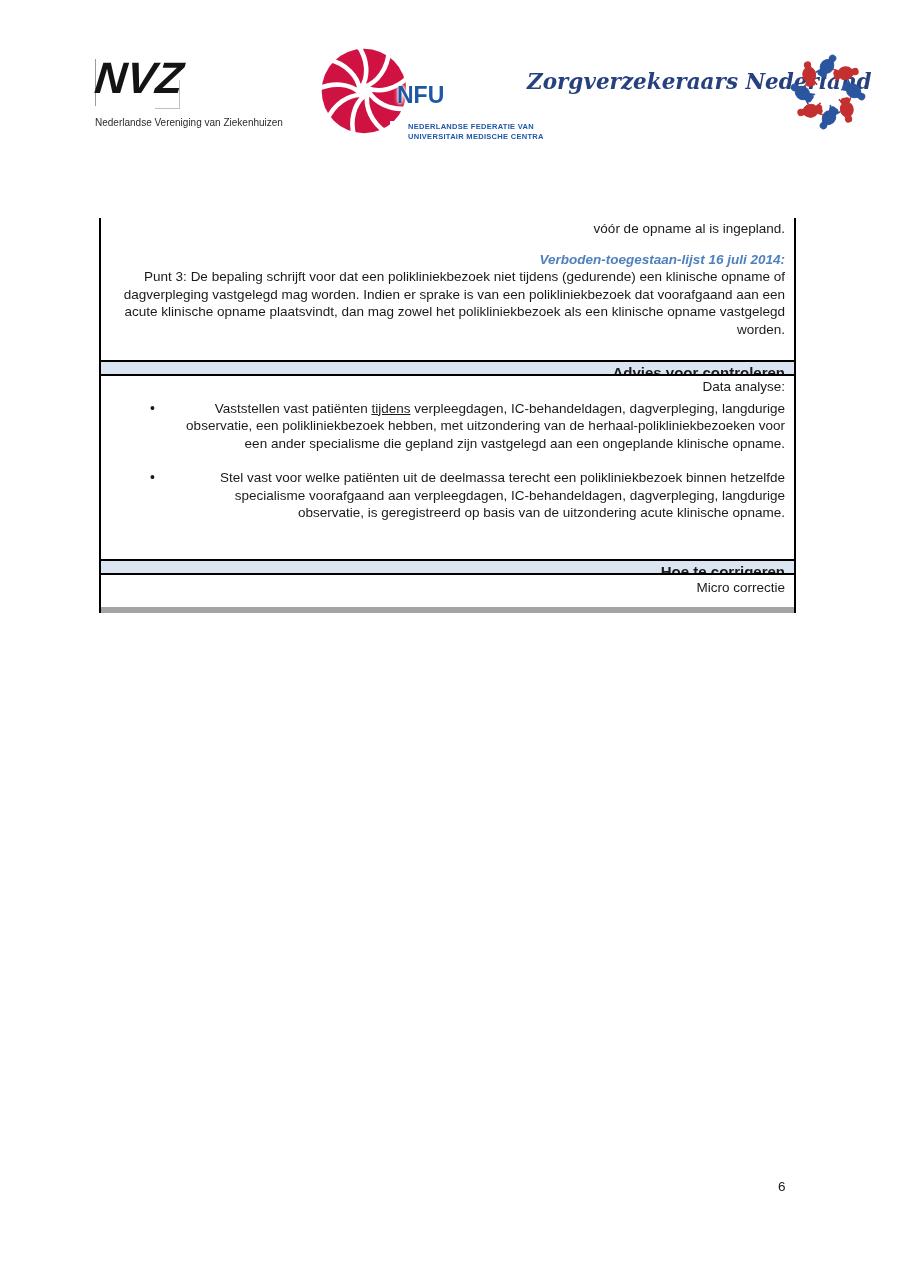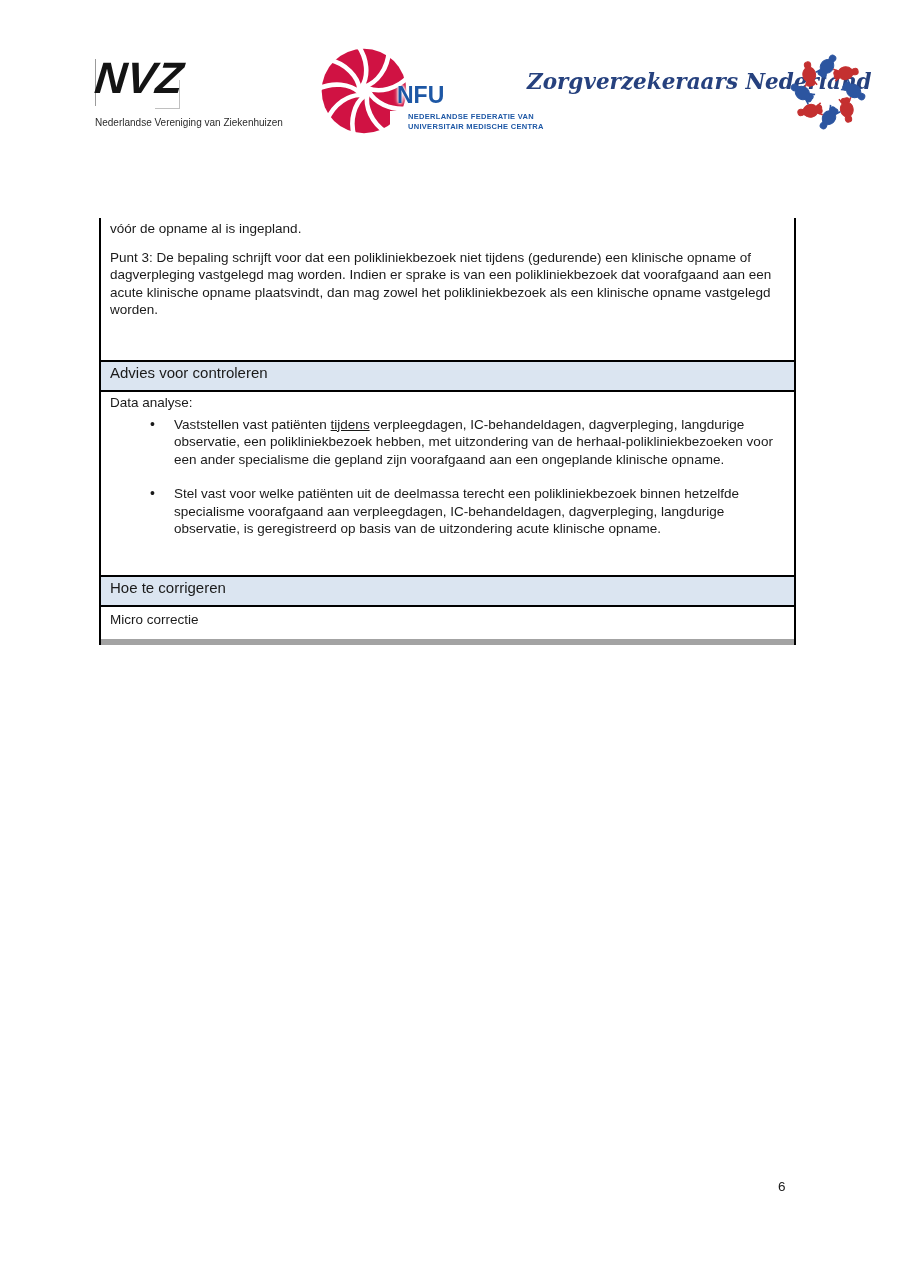--- a/index.html
+++ b/index.html
@@ -13,40 +13,40 @@
               color:#141414; transform:skewX(-6deg); line-height:52px; }
   .nvz-hair-v { position:absolute; left:0; top:7px; width:1px; height:47px; background:#9b9b9b; }
   .nvz-hair-v2 { position:absolute; left:84px; top:28px; width:1px; height:28px; background:#c0c0c0; }
   .nvz-hair-h { position:absolute; left:60px; top:56px; width:25px; height:1px; background:#c0c0c0; }
   .nvz-sub { margin-top:13px; font-size:10px; color:#2b2b2b; white-space:nowrap; }
 
   .nfu { position:absolute; left:318px; top:45px; width:210px; height:95px; }
   .nfu-swirl { position:absolute; left:0; top:0; }
   .nfu-mark { position:absolute; left:43px; top:37px; font-size:23px; font-weight:bold;
               color:#1d57a5; text-shadow:0 0 3px #fff,0 0 3px #fff,0 0 5px #fff;margin-left:36px; }
-  .nfu-sub { position:absolute; left:72px; top:66px; font-size:7.5px; font-weight:bold;
+  .nfu-sub { position:absolute; left:72px; top:76px; font-size:7.5px; font-weight:bold;
              color:#1d57a5; line-height:10px; letter-spacing:.3px; background:#fff;
              padding:1px 18px; white-space:nowrap; }
 
   .zn { position:absolute; left:527px; top:47px; width:350px; height:95px; }
   .zn-mark { position:absolute; left:0; top:22px; width:255px;
              font-family:"DejaVu Serif","Liberation Serif",serif;
              font-size:21.5px; font-weight:bold; font-style:italic; color:#26417e; white-space:nowrap; }
   .zn-emblem { position:absolute; left:258px; top:0; }
 
   
   .doc-table { position:absolute; left:99px; top:218px; width:697px;
                border-left:2px solid #000; border-right:2px solid #000;
-               font-size:13.5px; line-height:17.5px; }
+               font-size:13.5px; line-height:17.5px;text-align:right; }
   .row { padding:2px 9px; overflow:hidden; }
   .row-intro { height:142px; }
   .row-intro .blue-heading { margin-top:13px; color:#4f81bd; font-weight:bold; font-style:italic; }
-  .row-intro .para { margin-top:11px; }
-  .header-row { height:32px; background:#dbe5f1; border-top:2px solid #000; border-bottom:2px solid #000;
-                font-size:15px; font-weight:normal; padding-top:2px; }
+  .row-intro .para { margin-top:0; }
+  .header-row { height:16px; background:#dbe5f1; border-top:2px solid #000; border-bottom:2px solid #000;
+                font-size:15px; font-weight:bold; padding-top:2px; }
   .row-body { height:183px; padding-bottom:0; }
   .row-body ul { list-style:none; margin-top:4px; padding-left:64px; }
   .row-body li { position:relative; margin-bottom:17px; }
   .row-body li::before { content:"\2022"; position:absolute; left:-24px; top:0; font-size:14px; }
   .u { text-decoration:underline; }
   .row-micro { height:38px; border-bottom:6px solid #a3a3a3; padding-top:4px; }
 
   .page-number { position:absolute; left:778px; top:1179px; font-size:13.5px; color:#1a1a1a; }
 </style>
 </head>
@@ -103,31 +103,32 @@
       <use href="#zfig" fill="#c43030" stroke="#c43030" transform="rotate(225) translate(0,-27) rotate(35)"></use>
       <use href="#zfig" fill="#2c55a0" stroke="#2c55a0" transform="rotate(270) translate(0,-27) rotate(35)"></use>
       <use href="#zfig" fill="#c43030" stroke="#c43030" transform="rotate(315) translate(0,-27) rotate(35)"></use>
     </svg>
   </div>
 
   <main class="doc-table">
 
     <section class="row row-intro">
       <p>vóór de opname al is ingepland.</p>
+      <p class="blue-heading">Verboden-toegestaan-lijst 16 juli 2014:</p>
       <p class="para">Punt 3: De bepaling schrijft voor dat een polikliniekbezoek niet tijdens (gedurende) een klinische opname of dagverpleging vastgelegd mag worden. Indien er sprake is van een polikliniekbezoek dat voorafgaand aan een acute klinische opname plaatsvindt, dan mag zowel het polikliniekbezoek als een klinische opname vastgelegd worden.</p>
     </section>
 
     <section class="row header-row">
       <span>Advies voor controleren</span>
     </section>
 
     <section class="row row-body">
       <p>Data analyse:</p>
       <ul>
-        <li><span>Vaststellen vast patiënten </span><span class="u">tijdens</span><span> verpleegdagen, IC-behandeldagen, dagverpleging, langdurige observatie, een polikliniekbezoek hebben, met uitzondering van de herhaal-polikliniekbezoeken voor een ander specialisme die gepland zijn voorafgaand aan een ongeplande klinische opname.</span></li>
+        <li><span>Vaststellen vast patiënten </span><span class="u">tijdens</span><span> verpleegdagen, IC-behandeldagen, dagverpleging, langdurige observatie, een polikliniekbezoek hebben, met uitzondering van de herhaal-polikliniekbezoeken voor een ander specialisme die gepland zijn vastgelegd aan een ongeplande klinische opname.</span></li>
         <li>Stel vast voor welke patiënten uit de deelmassa terecht een polikliniekbezoek binnen hetzelfde specialisme voorafgaand aan verpleegdagen, IC-behandeldagen, dagverpleging, langdurige observatie, is geregistreerd op basis van de uitzondering acute klinische opname.</li>
       </ul>
     </section>
 
     <section class="row header-row">
       <span>Hoe te corrigeren</span>
     </section>
 
     <section class="row row-micro">
       <p>Micro correctie</p>

